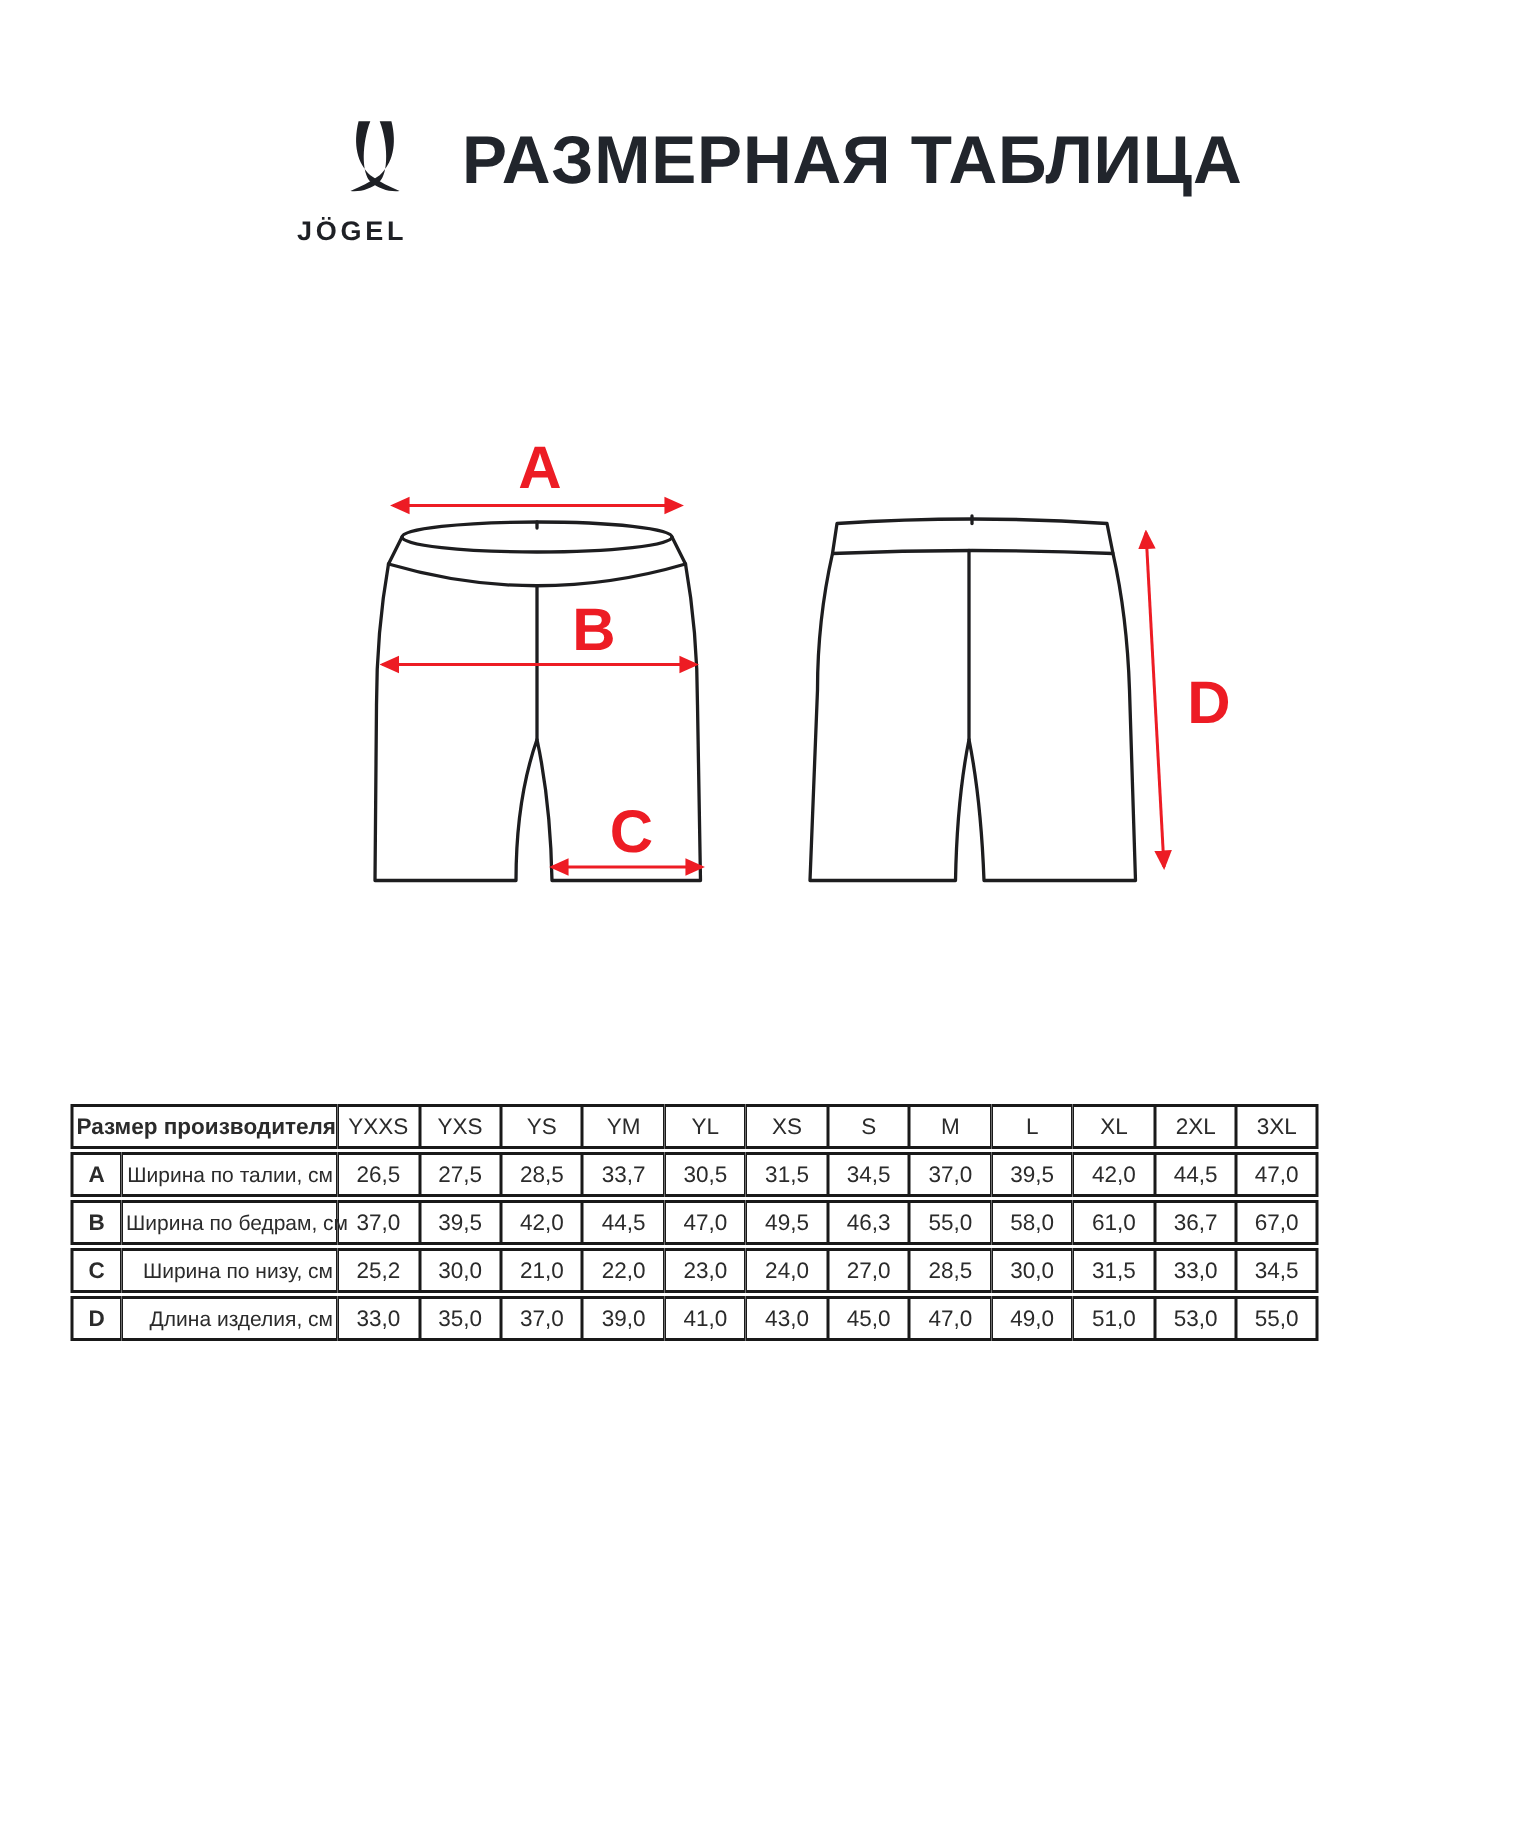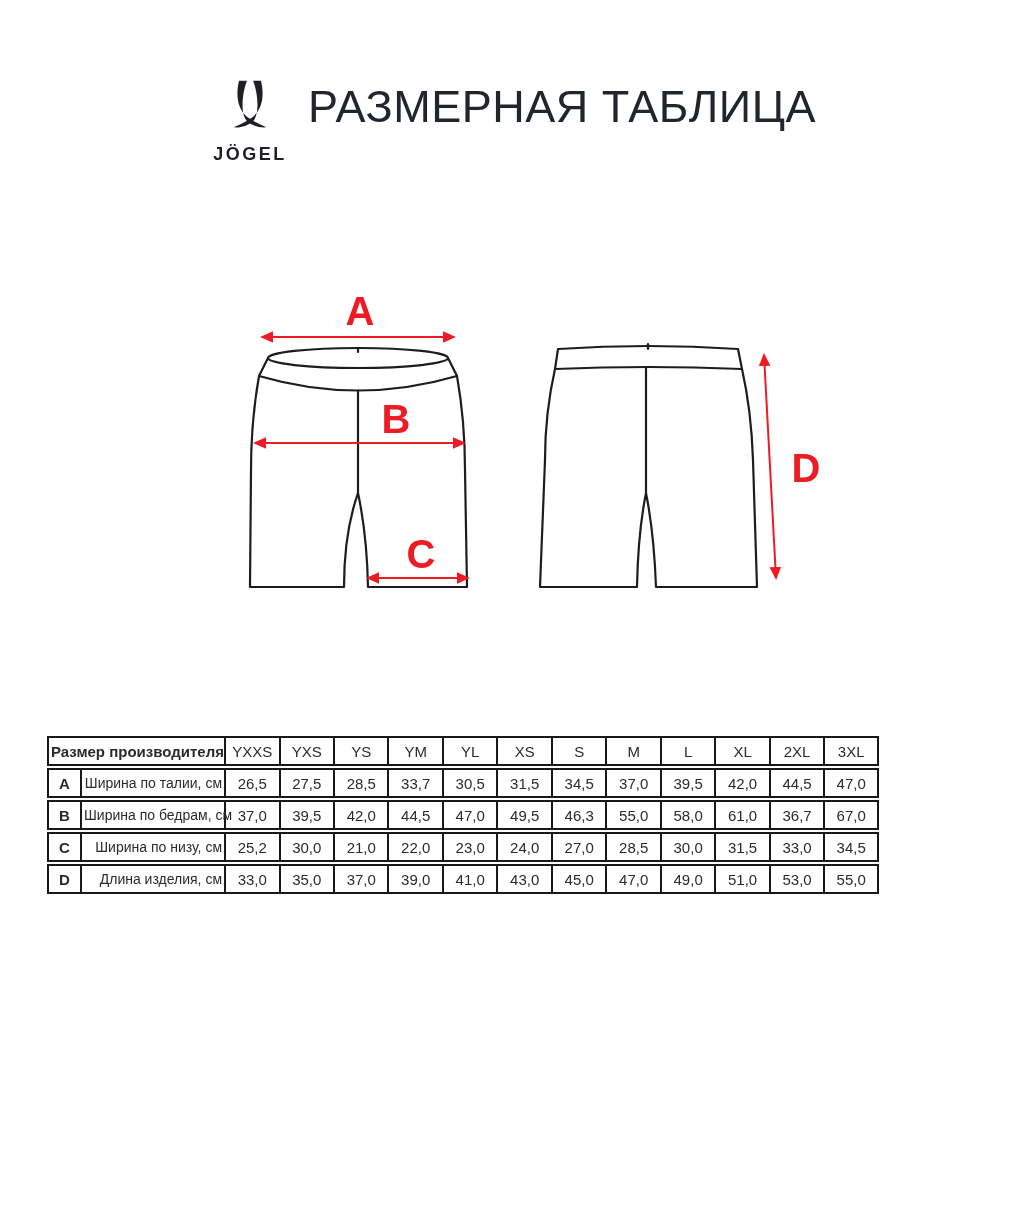--- a/index.html
+++ b/index.html
@@ -2,28 +2,28 @@
 <html><head>
 <meta charset="utf-8">
 <style>
   html,body { margin:0; padding:0; background:#ffffff; }
   .page {
     position:relative; width:1024px; height:1231px; background:#ffffff; overflow:hidden;
     font-family:"Liberation Sans", sans-serif; color:#222;
   }
 
   
-  .brand { position:absolute; left:198px; top:72px; width:104px; text-align:center; }
+  .brand { position:absolute; left:198px; top:72px; width:104px; text-align:left; }
   .brand-mark { display:block; margin:0 auto; width:50px; height:70px; }
   .brand-word { margin-top:2px; font-size:18px; font-weight:700; letter-spacing:2.5px; color:#1e2025; }
 
   
   .title {
     position:absolute; left:308px; top:82px; margin:0;
-    font-size:45px; line-height:1.1; font-weight:400; letter-spacing:0.5px; color:#21252c;
+    font-size:45px; line-height:1.1; font-weight:700; letter-spacing:0.5px; color:#21252c;
     white-space:nowrap;
   }
 
   
   .diagram { position:absolute; left:240px; top:285px; }
   .outline { fill:none; stroke:#1d1d1f; stroke-width:2.2; stroke-linejoin:round; stroke-linecap:round; }
   .dim-line { fill:none; stroke:#ed1c24; stroke-width:2; }
   .dim-label { fill:#ed1c24; font-family:"Liberation Sans", sans-serif; font-size:40px; font-weight:700; }
 
   

